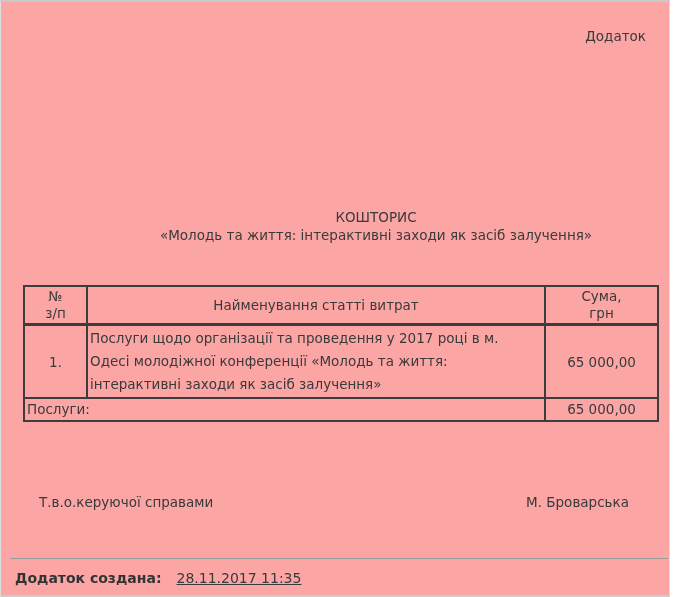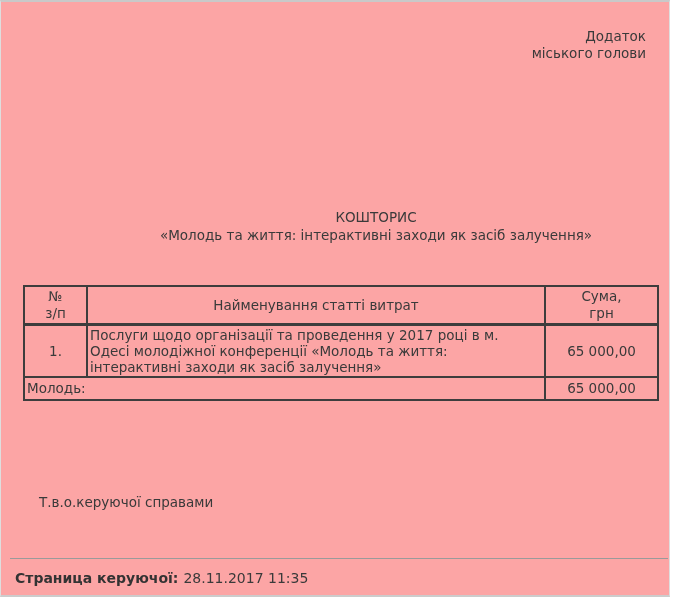--- a/index.html
+++ b/index.html
@@ -60,21 +60,21 @@
     overflow: hidden;
   }
   table.doc-table th {
     text-align: center;
     line-height: 17px;
     white-space: pre-line;
     height: 34px;
   }
   table.doc-table thead th { border-bottom-width: 3px; }
   td.cell-num { text-align: center; }
-  td.cell-name { text-align: left; line-height: 16px; }
+  td.cell-name { text-align: left; line-height: 23px; }
   td.cell-sum { text-align: center; }
   tr.total-row td { height: 19px; line-height: 19px; }
   td.cell-total-label { text-align: left; }
   .signature-row {
     position: absolute;
     top: 492px;
     left: 38px;
     right: 40px;
     display: flex;
     justify-content: space-between;
@@ -90,30 +90,29 @@
     border-top: 1px solid #9a9a9a;
   }
   .footer-line {
     position: absolute;
     top: 567px;
     left: 14px;
     font-size: 14px;
     line-height: 18px;
   }
   .footer-line .label { font-weight: bold; color: #333333; }
-  .footer-line .value { margin-left: 5px; }
+  .footer-line .value { margin-left: 15px; text-decoration: underline; }
 </style>
 </head>
 <body>
 
 <div class="page">
 
   <div class="appendix-block">
     <div>Додаток</div>
-    <div>міського голови</div>
   </div>
 
   <div class="title-block">
     <div>КОШТОРИС</div>
     <div>«Молодь та життя: інтерактивні заходи як засіб залучення»</div>
   </div>
 
   <table class="doc-table">
     <colgroup>
       <col class="c-num">
@@ -129,29 +128,30 @@
 грн</th>
       </tr>
     </thead>
     <tbody>
       <tr>
         <td class="cell-num">1.</td>
         <td class="cell-name">Послуги щодо організації та проведення у 2017 році в м. Одесі молодіжної конференції «Молодь та життя: інтерактивні заходи як засіб залучення»</td>
         <td class="cell-sum">65 000,00</td>
       </tr>
       <tr class="total-row">
-        <td class="cell-total-label" colspan="2">Молодь:</td>
+        <td class="cell-total-label" colspan="2">Послуги:</td>
         <td class="cell-sum">65 000,00</td>
       </tr>
     </tbody>
   </table>
 
   <div class="signature-row">
     <span>Т.в.о.керуючої справами</span>
+    <span>М. Броварська</span>
   </div>
 
   <div class="separator"></div>
 
   <div class="footer-line">
-    <span class="label">Страница керуючої:</span><span class="value">28.11.2017 11:35</span>
+    <span class="label">Додаток создана:</span><span class="value">28.11.2017 11:35</span>
   </div>
 
 </div>
 
 </body></html>

